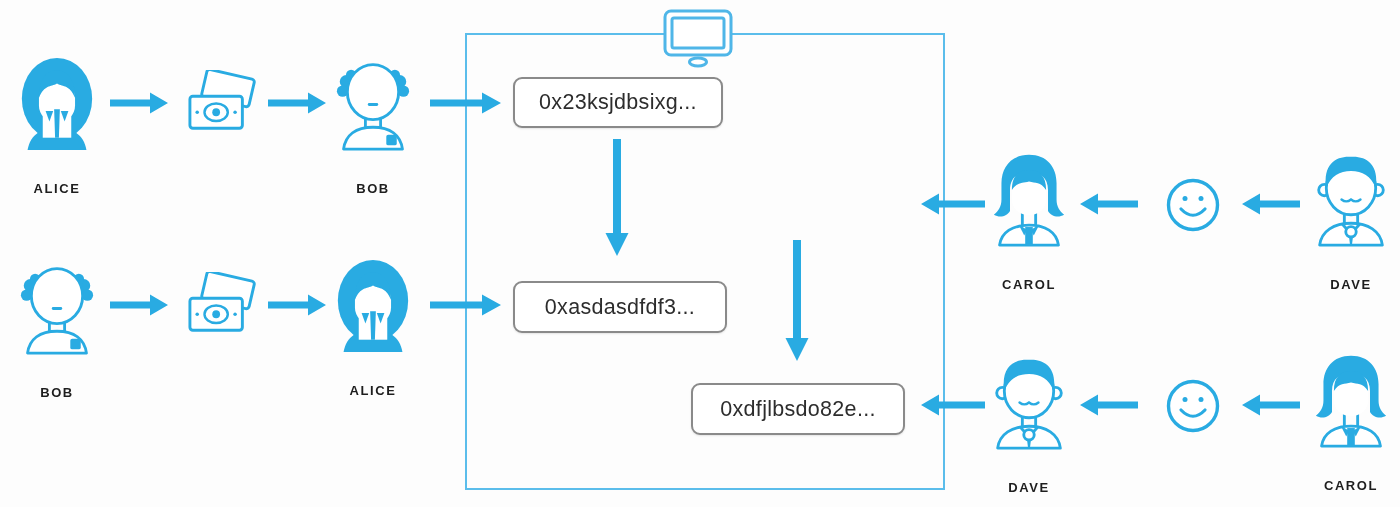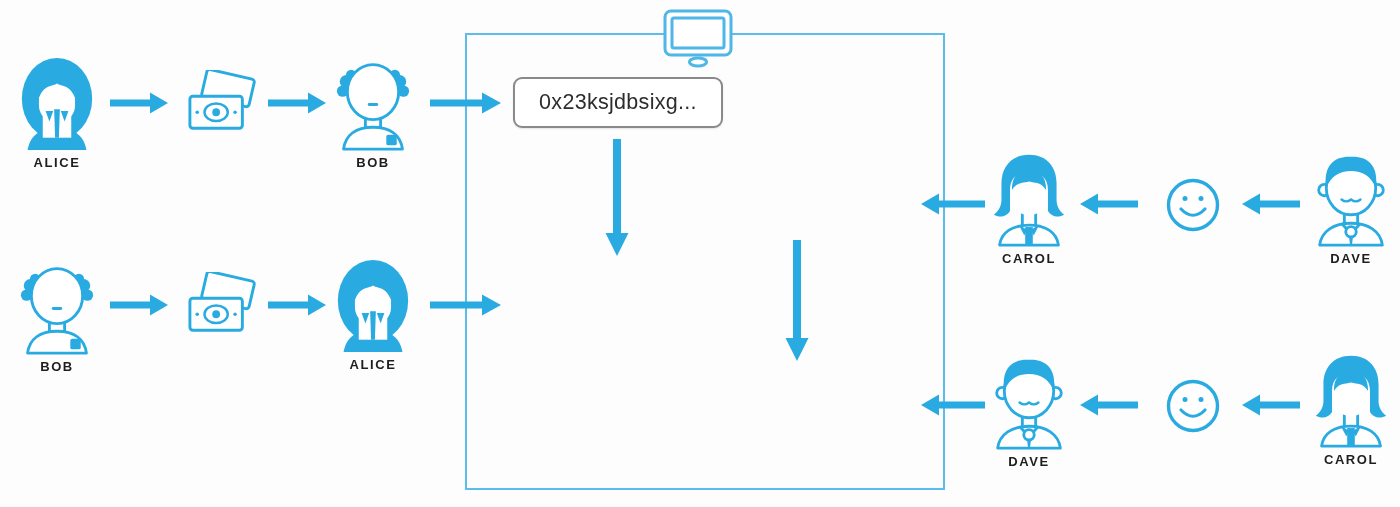--- a/index.html
+++ b/index.html
@@ -38,20 +38,21 @@
     box-shadow: 0 1px 2px rgba(0,0,0,0.10);
   }
 
   
   .persona {
     position: absolute;
     width: 86px;
     display: flex;
     flex-direction: column;
     align-items: center;
+    gap: 26px;
   }
   .persona svg.avatar { width: 86px; height: 95px; display: block; }
   .persona .plabel {
     margin-top: 4px;
     font-size: 13px;
     font-weight: bold;
     letter-spacing: 1.6px;
     color: #1E1E1E;
     white-space: nowrap;
   }
@@ -152,20 +153,26 @@
 
   <div class="monitor-wrap">
     <svg>
         <use href="#icon-monitor"></use>
       </svg>
   </div>
 
   <div class="hash-box" style="left:513px; top:77px; width:206px; height:47px;">
     <span>0x23ksjdbsixg...</span>
   </div>
+  <div class="hash-box" style="left:513px; top:281px; width:210px; height:48px;">
+    <span>0xasdasdfdf3...</span>
+  </div>
+  <div class="hash-box" style="left:691px; top:383px; width:210px; height:48px;">
+    <span>0xdfjlbsdo82e...</span>
+  </div>
 
   <svg class="arrow abs" style="left:603px; top:139px;" width="28" height="118" viewBox="0 0 28 118">
     <path d="M10 0 L18 0 L18 94 L25.5 94 L14 117 L2.5 94 L10 94 Z" fill="#29ABE2"></path>
   </svg>
   <svg class="arrow abs" style="left:783px; top:240px;" width="28" height="122" viewBox="0 0 28 122">
     <path d="M10 0 L18 0 L18 98 L25.5 98 L14 121 L2.5 98 L10 98 Z" fill="#29ABE2"></path>
   </svg>
 
   <div class="persona" style="left:14px; top:56px;">
     <svg class="avatar">

